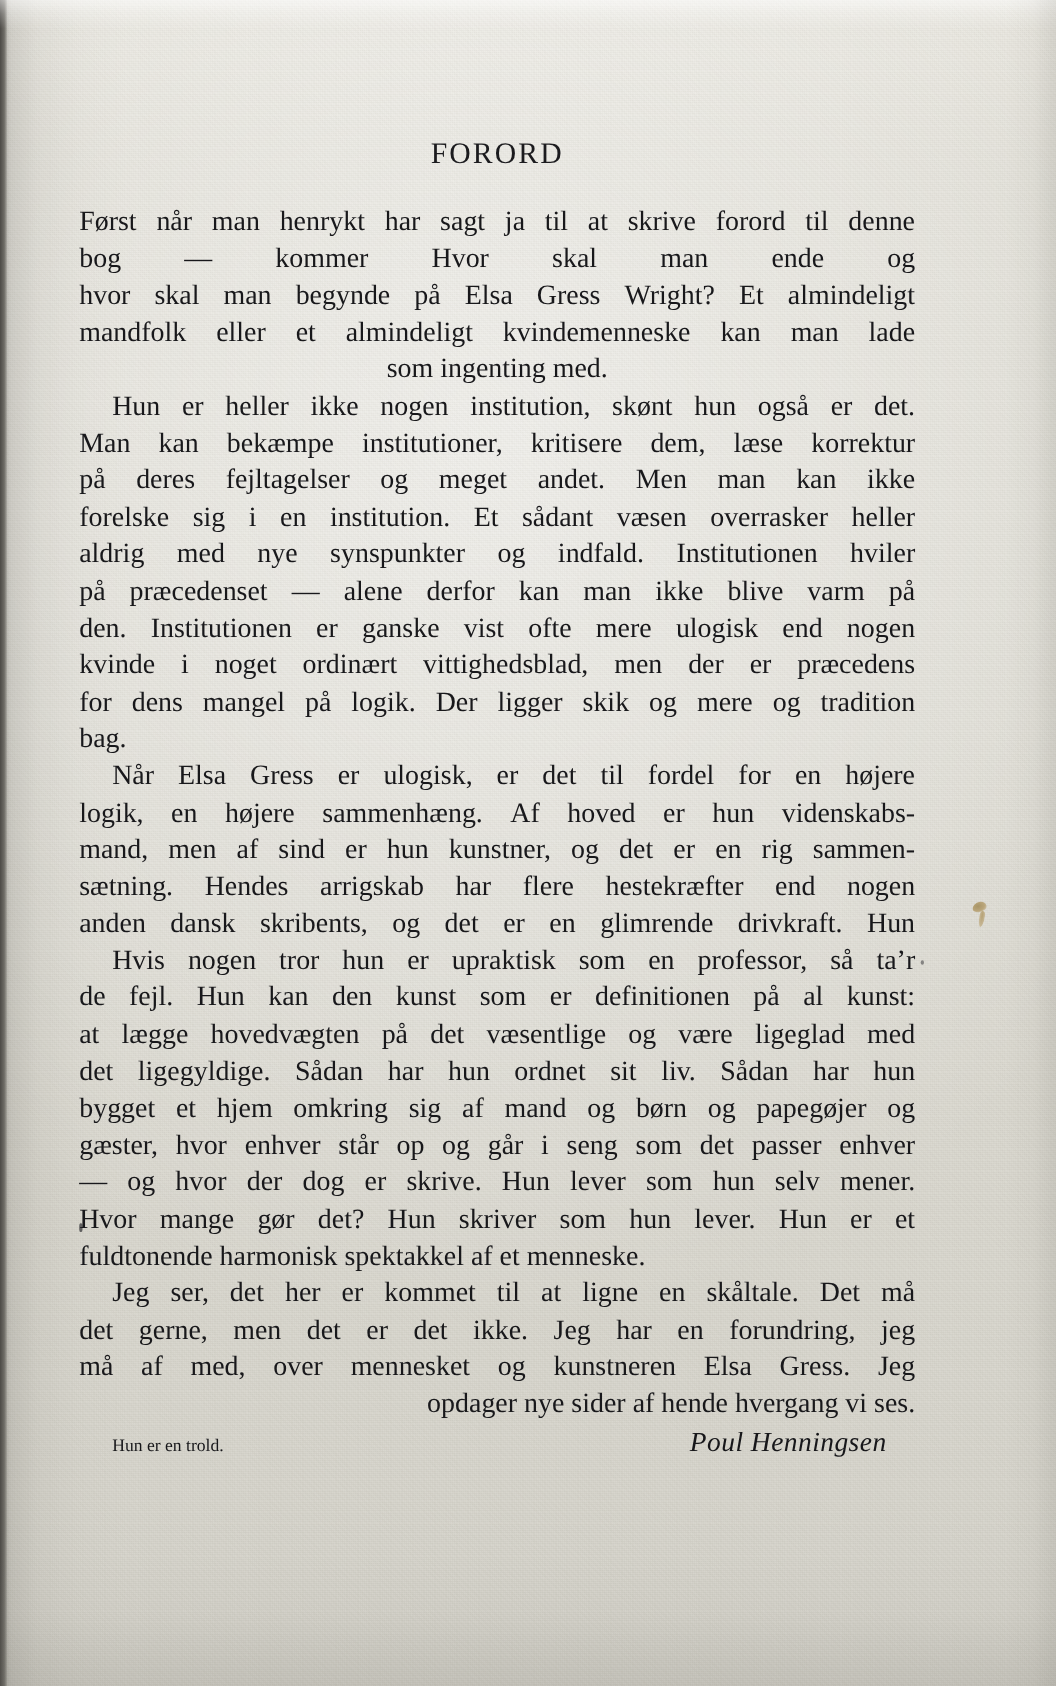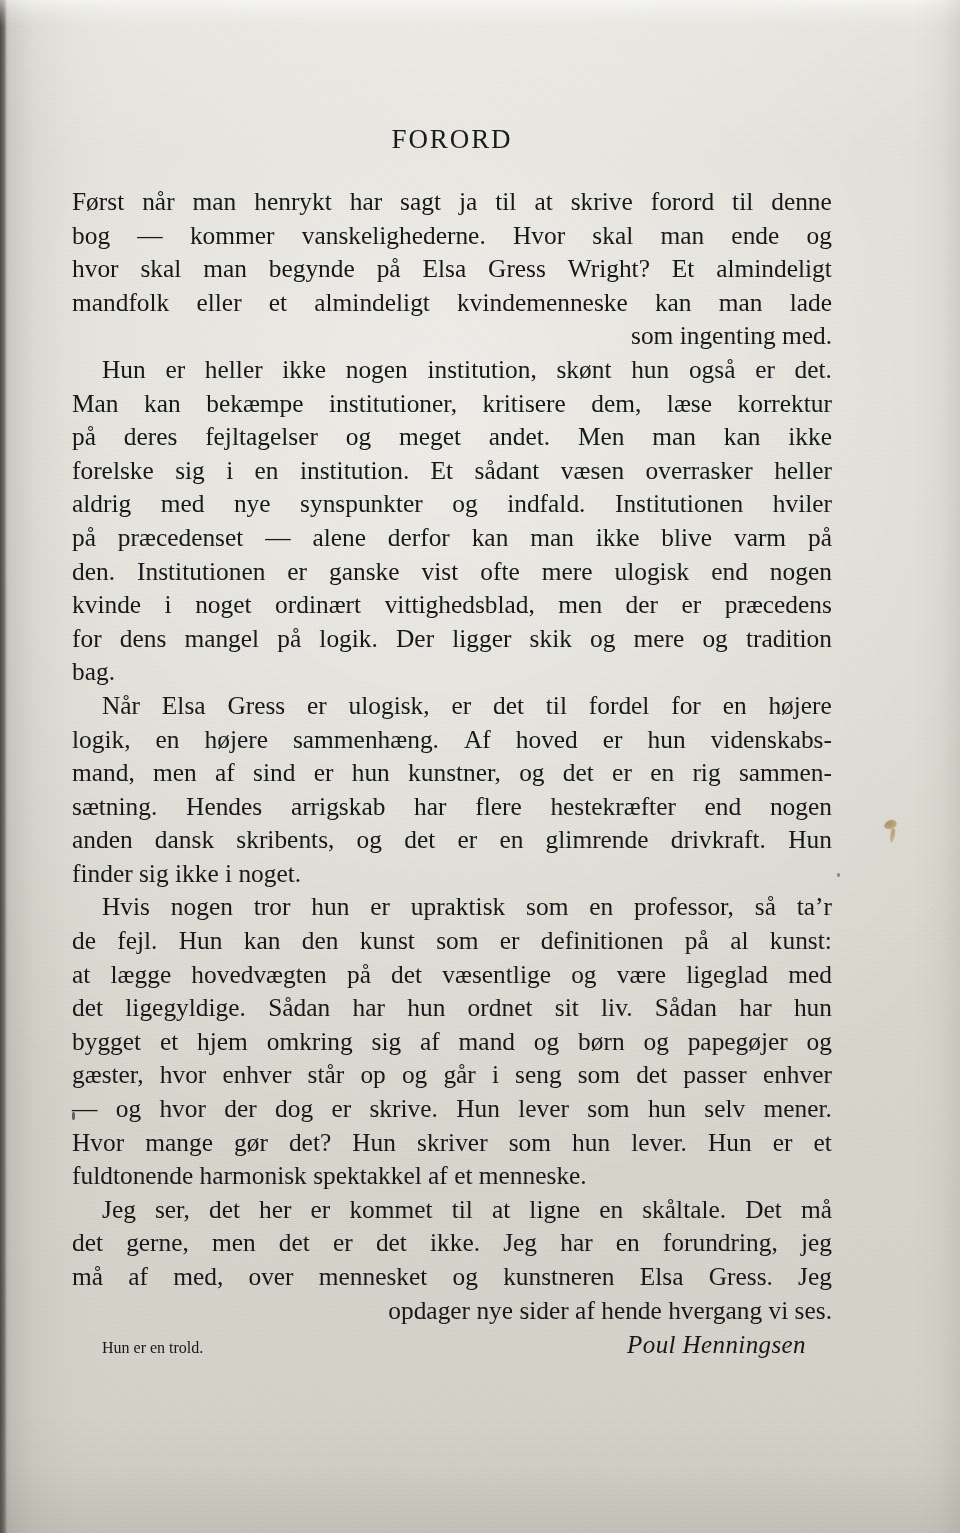--- a/index.html
+++ b/index.html
@@ -247,44 +247,43 @@
   <div class="fleck"></div>
   <div class="fleck2"></div>
 
   <div class="content">
 
     <h1 class="heading">FORORD</h1>
 
     <div>
       <p class="para">
           <span class="line j"><span>Først</span><span>når</span><span>man</span><span>henrykt</span><span>har</span><span>sagt</span><span>ja</span><span>til</span><span>at</span><span>skrive</span><span>forord</span><span>til</span><span>denne</span></span>
-          <span class="line j"><span>bog</span><span>—</span><span>kommer</span><span>vanskelighederne.</span><span>Hvor</span><span>skal</span><span>man</span><span>ende</span><span>og</span></span>
+          <span class="line j"><span>bog</span><span>—</span><span>kommer</span><span>Hvor</span><span>skal</span><span>man</span><span>ende</span><span>og</span></span>
           <span class="line j"><span>hvor</span><span>skal</span><span>man</span><span>begynde</span><span>på</span><span>Elsa</span><span>Gress</span><span>Wright?</span><span>Et</span><span>almindeligt</span></span>
           <span class="line j"><span>mandfolk</span><span>eller</span><span>et</span><span>almindeligt</span><span>kvindemenneske</span><span>kan</span><span>man</span><span>lade</span></span>
-          <span class="line" style="text-align: right;">som ingenting med.</span>
+          <span class="line" style="text-align: center;">som ingenting med.</span>
         </p>
       <p class="para">
           <span class="line j indent-first"><span>Hun</span><span>er</span><span>heller</span><span>ikke</span><span>nogen</span><span>institution,</span><span>skønt</span><span>hun</span><span>også</span><span>er</span><span>det.</span></span>
           <span class="line j"><span>Man</span><span>kan</span><span>bekæmpe</span><span>institutioner,</span><span>kritisere</span><span>dem,</span><span>læse</span><span>korrektur</span></span>
           <span class="line j"><span>på</span><span>deres</span><span>fejltagelser</span><span>og</span><span>meget</span><span>andet.</span><span>Men</span><span>man</span><span>kan</span><span>ikke</span></span>
           <span class="line j"><span>forelske</span><span>sig</span><span>i</span><span>en</span><span>institution.</span><span>Et</span><span>sådant</span><span>væsen</span><span>overrasker</span><span>heller</span></span>
           <span class="line j"><span>aldrig</span><span>med</span><span>nye</span><span>synspunkter</span><span>og</span><span>indfald.</span><span>Institutionen</span><span>hviler</span></span>
           <span class="line j"><span>på</span><span>præcedenset</span><span>—</span><span>alene</span><span>derfor</span><span>kan</span><span>man</span><span>ikke</span><span>blive</span><span>varm</span><span>på</span></span>
           <span class="line j"><span>den.</span><span>Institutionen</span><span>er</span><span>ganske</span><span>vist</span><span>ofte</span><span>mere</span><span>ulogisk</span><span>end</span><span>nogen</span></span>
           <span class="line j"><span>kvinde</span><span>i</span><span>noget</span><span>ordinært</span><span>vittighedsblad,</span><span>men</span><span>der</span><span>er</span><span>præcedens</span></span>
           <span class="line j"><span>for</span><span>dens</span><span>mangel</span><span>på</span><span>logik.</span><span>Der</span><span>ligger</span><span>skik</span><span>og</span><span>mere</span><span>og</span><span>tradition</span></span>
           <span class="line" style="text-align: left;">bag.</span>
         </p>
       <p class="para">
           <span class="line j indent-first"><span>Når</span><span>Elsa</span><span>Gress</span><span>er</span><span>ulogisk,</span><span>er</span><span>det</span><span>til</span><span>fordel</span><span>for</span><span>en</span><span>højere</span></span>
           <span class="line j"><span>logik,</span><span>en</span><span>højere</span><span>sammenhæng.</span><span>Af</span><span>hoved</span><span>er</span><span>hun</span><span>videnskabs-</span></span>
           <span class="line j"><span>mand,</span><span>men</span><span>af</span><span>sind</span><span>er</span><span>hun</span><span>kunstner,</span><span>og</span><span>det</span><span>er</span><span>en</span><span>rig</span><span>sammen-</span></span>
           <span class="line j"><span>sætning.</span><span>Hendes</span><span>arrigskab</span><span>har</span><span>flere</span><span>hestekræfter</span><span>end</span><span>nogen</span></span>
           <span class="line j"><span>anden</span><span>dansk</span><span>skribents,</span><span>og</span><span>det</span><span>er</span><span>en</span><span>glimrende</span><span>drivkraft.</span><span>Hun</span></span>
-          <span class="line" style="text-align: left;">finder sig ikke i noget.</span>
         </p>
       <p class="para">
           <span class="line j indent-first"><span>Hvis</span><span>nogen</span><span>tror</span><span>hun</span><span>er</span><span>upraktisk</span><span>som</span><span>en</span><span>professor,</span><span>så</span><span>ta’r</span></span>
           <span class="line j"><span>de</span><span>fejl.</span><span>Hun</span><span>kan</span><span>den</span><span>kunst</span><span>som</span><span>er</span><span>definitionen</span><span>på</span><span>al</span><span>kunst:</span></span>
           <span class="line j"><span>at</span><span>lægge</span><span>hovedvægten</span><span>på</span><span>det</span><span>væsentlige</span><span>og</span><span>være</span><span>ligeglad</span><span>med</span></span>
           <span class="line j"><span>det</span><span>ligegyldige.</span><span>Sådan</span><span>har</span><span>hun</span><span>ordnet</span><span>sit</span><span>liv.</span><span>Sådan</span><span>har</span><span>hun</span></span>
           <span class="line j"><span>bygget</span><span>et</span><span>hjem</span><span>omkring</span><span>sig</span><span>af</span><span>mand</span><span>og</span><span>børn</span><span>og</span><span>papegøjer</span><span>og</span></span>
           <span class="line j"><span>gæster,</span><span>hvor</span><span>enhver</span><span>står</span><span>op</span><span>og</span><span>går</span><span>i</span><span>seng</span><span>som</span><span>det</span><span>passer</span><span>enhver</span></span>
           <span class="line j"><span>—</span><span>og</span><span>hvor</span><span>der</span><span>dog</span><span>er</span><span>skrive.</span><span>Hun</span><span>lever</span><span>som</span><span>hun</span><span>selv</span><span>mener.</span></span>
           <span class="line j"><span>Hvor</span><span>mange</span><span>gør</span><span>det?</span><span>Hun</span><span>skriver</span><span>som</span><span>hun</span><span>lever.</span><span>Hun</span><span>er</span><span>et</span></span>

